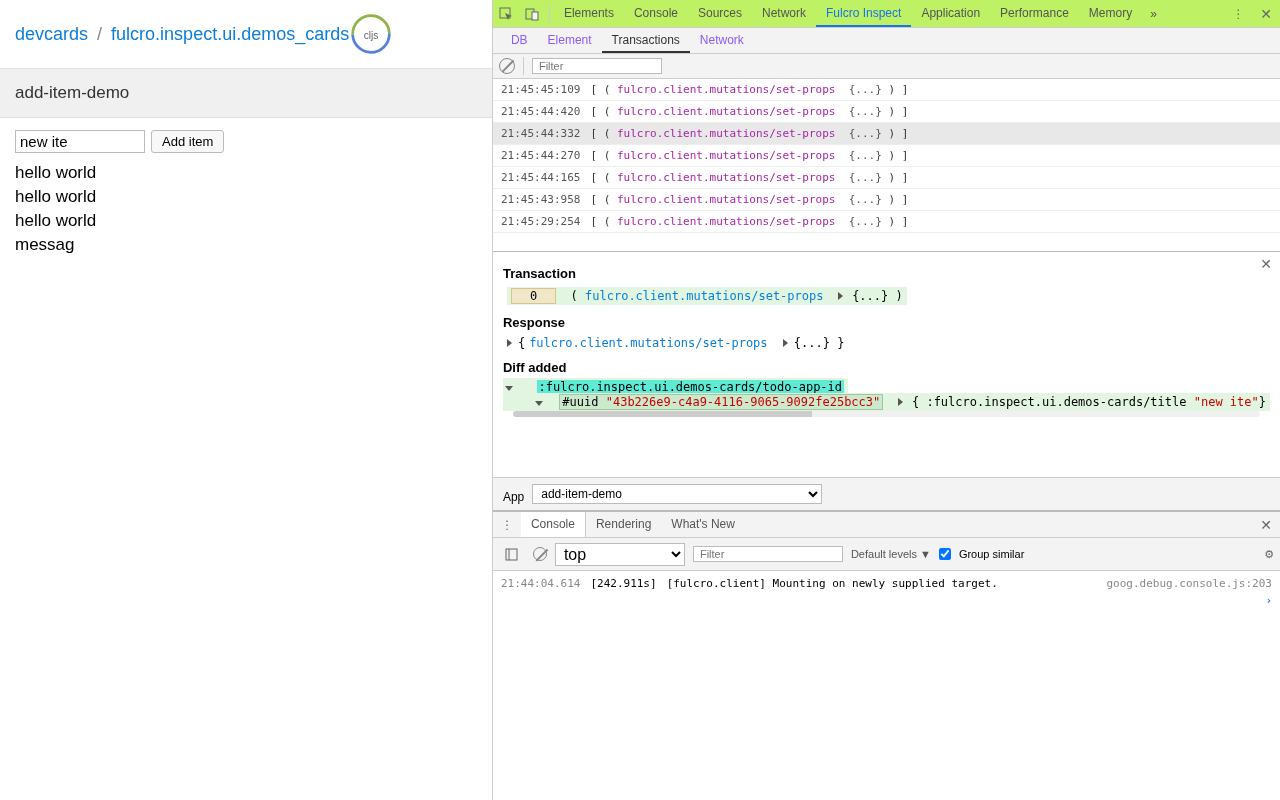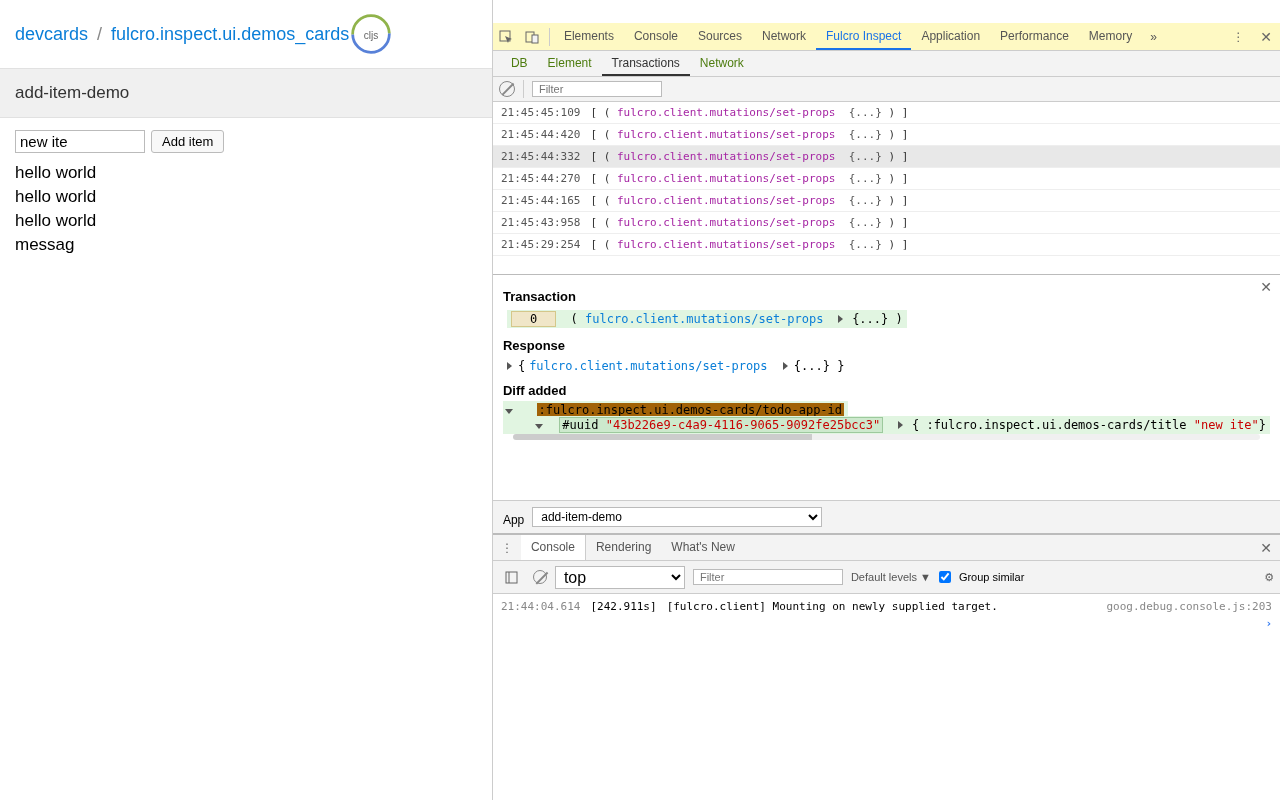--- a/index.html
+++ b/index.html
@@ -11,47 +11,47 @@
 .breadcrumb .sep { color: #888; margin: 0 4px; }
 .cljs-logo { width: 44px; height: 44px; position: relative; }
 .cljs-logo svg { width: 44px; height: 44px; }
 .card-title { background: #f0f0f0; padding: 14px 15px; font-size: 17px; color: #333; border-bottom: 1px solid #e1e1e1; }
 .card-body { padding: 12px 15px; }
 .input-row { display: flex; gap: 6px; margin-bottom: 8px; }
 .text-input { border: 1px solid #bbb; padding: 2px 4px; font-size: 15px; width: 130px; }
 .add-btn { border: 1px solid #bbb; border-radius: 3px; background: #f8f8f8; padding: 2px 10px; font-size: 13px; cursor: pointer; }
 .todo-item { font-size: 17px; padding: 2px 0; }
 .right-pane { flex: 1; height: 100%; display: flex; flex-direction: column; background: #fff; }
-.devtools-tabs { display: flex; align-items: center; background: #fef9c3; border-bottom: 1px solid #ccc; height: 28px; font-size: 12px; color: #555; margin-top: 23px; }
+.devtools-tabs { display: flex; align-items: center; background: #bef264; border-bottom: 1px solid #ccc; height: 28px; font-size: 12px; color: #555; }
 .dt-icon-btn { width: 26px; height: 26px; display: flex; align-items: center; justify-content: center; cursor: pointer; }
 .dt-tab { padding: 0 10px; height: 27px; line-height: 27px; cursor: pointer; }
 .dt-tab.active { color: #1a73e8; border-bottom: 2px solid #1a73e8; }
 .dt-spacer { flex: 1; }
 .dt-more { padding: 0 8px; cursor: pointer; }
 .fulcro-tabs { display: flex; align-items: center; background: #f3f3f3; border-bottom: 1px solid #ccc; height: 26px; font-size: 12px; padding-left: 8px; }
-.f-tab { padding: 0 10px; height: 25px; line-height: 25px; cursor: pointer; color: #4d7c0f; }
+.f-tab { padding: 0 10px; height: 25px; line-height: 25px; cursor: pointer; color: #8b5cf6; }
 .f-tab.active { color: #333; border-bottom: 2px solid #333; }
 .filter-row { display: flex; align-items: center; padding: 3px 6px; border-bottom: 1px solid #ccc; background: #f3f3f3; gap: 4px; }
 .ban-icon { width: 16px; height: 16px; border: 1.5px solid #888; border-radius: 50%; position: relative; cursor: pointer; }
 .ban-icon::after { content: ""; position: absolute; width: 1.5px; height: 16px; background: #888; left: 7px; top: -1px; transform: rotate(45deg); }
 .filter-input-small { border: 1px solid #bbb; padding: 1px 6px; font-size: 11px; width: 130px; }
 .tx-list { font-family: Menlo, monospace; font-size: 11px; overflow-y: auto; background: #fff; }
 .tx-row { display: flex; padding: 4px 8px; border-bottom: 1px solid #eee; cursor: pointer; }
 .tx-row.selected { background: #e8e8e8; }
 .tx-ts { color: #555; margin-right: 10px; }
 .tx-expr { color: #333; }
 .tx-expr .mut { color: #a626a4; }
 .tx-expr .brace { color: #555; }
 .detail-panel { border-top: 1px solid #bbb; background: #fff; position: relative; overflow-y: auto; }
 .detail-close { position: absolute; top: 4px; right: 8px; cursor: pointer; font-size: 14px; color: #666; }
 .detail-section { padding: 6px 10px; }
 .detail-heading { font-weight: 600; font-size: 13px; margin: 8px 0 4px 0; }
 .code-line { font-family: Menlo, monospace; font-size: 12px; padding: 2px 4px; display: flex; align-items: center; gap: 4px; }
 .hl-green { background: #e1f5e1; display: inline; }
-.hl-pink { background: #a16207; display: inline; padding: 0 2px; }
+.hl-pink { background: #5eead4; display: inline; padding: 0 2px; }
 .hl-strong-green { background: #cde9cd; padding: 0 2px; border: 1px solid #9dc99d; }
 .tri { display: inline-block; width: 0; height: 0; border-top: 4px solid transparent; border-bottom: 4px solid transparent; border-left: 5px solid #555; margin-right: 2px; cursor: pointer; }
 .tri.down { border-left: 4px solid transparent; border-right: 4px solid transparent; border-top: 5px solid #555; border-bottom: none; }
 .kw-red { color: #c80000; }
 .str-red { color: #c80000; }
 .mut2 { color: #0a7ed8; }
 .idx-badge { background: #f0e6c8; border: 1px solid #d4c78a; padding: 0 18px; font-family: Menlo, monospace; font-size: 12px; }
 .app-row { display: flex; align-items: flex-end; padding: 6px 10px; border-top: 1px solid #ccc; background: #f3f3f3; gap: 8px; font-size: 12px; }
 .app-select { border: 1px solid #bbb; padding: 1px 4px; font-size: 12px; width: 290px; background: #fff; }
 .bottom-drawer { border-top: 2px solid #bbb; background: #fff; display: flex; flex-direction: column; flex: 1; }

